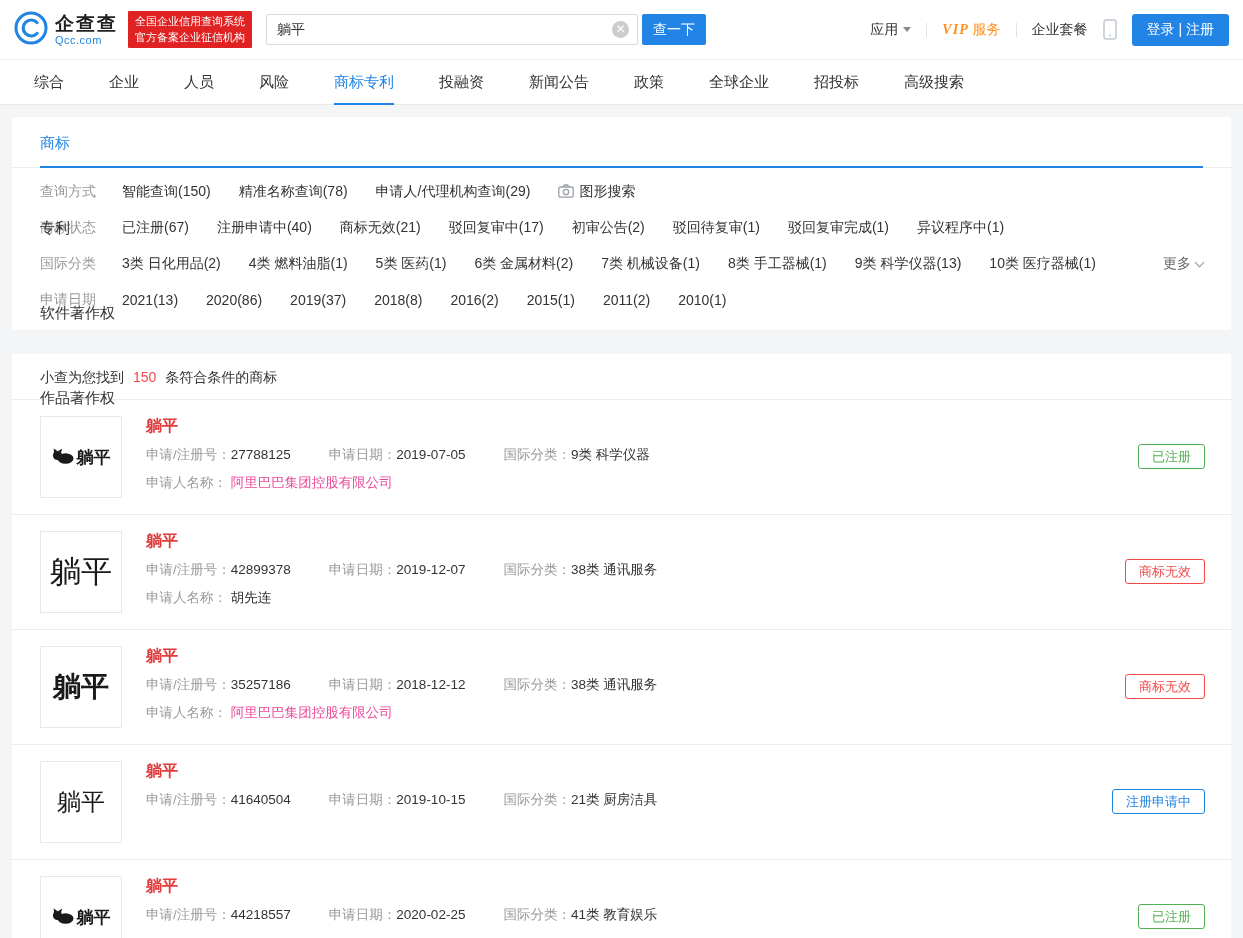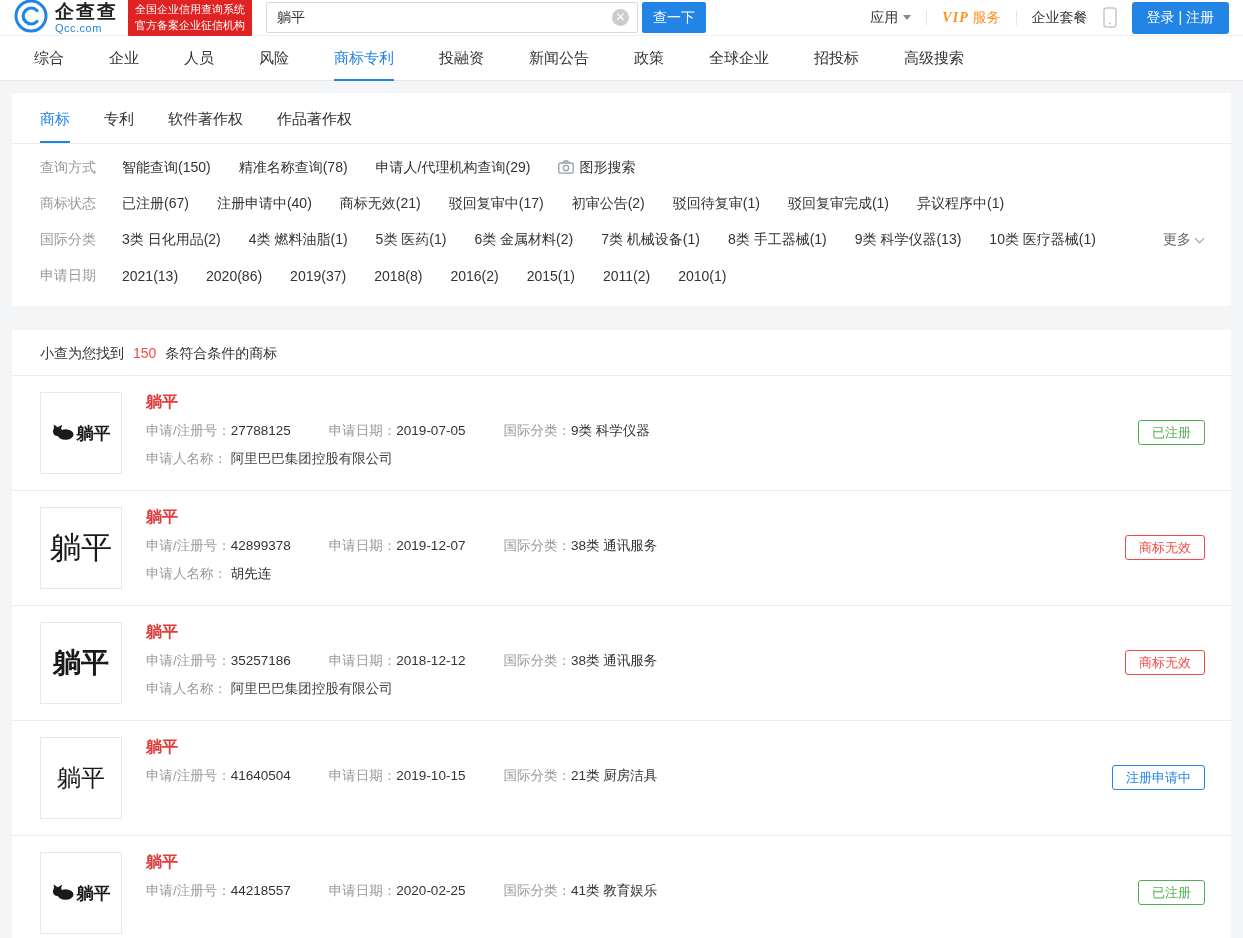--- a/index.html
+++ b/index.html
@@ -3,21 +3,21 @@
 <meta charset="utf-8">
 <style>
   * { margin:0; padding:0; box-sizing:border-box; }
   html,body { width:1243px; height:938px; overflow:hidden; }
   body {
     background:#f4f5f7;
     font-family:"Liberation Sans","DejaVu Sans",sans-serif;
     font-size:14px; color:#333;
   }
   
-  .topbar { height:36px; background:#fff; display:flex; align-items:center; padding:16px 14px; border-bottom:1px solid #f0f0f0; }
+  .topbar { height:60px; background:#fff; display:flex; align-items:center; padding:16px 14px; border-bottom:1px solid #f0f0f0; }
   .logo { display:flex; align-items:center; gap:7px; cursor:pointer; }
   .logo-texts { line-height:1; }
   .logo-name { font-size:19px; font-weight:bold; color:#222; letter-spacing:2px; }
   .logo-domain { font-size:11px; color:#2285e5; margin-top:2px; letter-spacing:.5px; }
   .cert-badge { background:#e12222; color:#fff; font-size:11px; line-height:1.45; padding:3px 7px; margin-left:10px; text-align:center; border-radius:1px; }
   .search-area { display:flex; align-items:center; margin-left:14px; }
   .search-wrap { position:relative; width:372px; }
   .search-wrap input { width:100%; height:31px; border:1px solid #d9d9d9; border-radius:2px; padding:0 32px 0 10px; font-size:14px; color:#333; outline:none; font-family:inherit; }
   .clear-icon { position:absolute; right:9px; top:7px; width:17px; height:17px; border-radius:50%; background:#ccc; color:#fff; font-size:12px; line-height:16px; text-align:center; cursor:pointer; }
   .search-btn { height:31px; width:64px; margin-left:4px; background:#2285e5; color:#fff; border:none; border-radius:2px; font-size:14px; cursor:pointer; font-family:inherit; }
@@ -31,21 +31,21 @@
   .pkg-link { cursor:pointer; color:#333; }
   .phone-wrap { display:flex; align-items:center; }
   .login-btn { background:#2285e5; color:#fff; height:32px; padding:0 15px; border:none; border-radius:3px; font-size:14px; cursor:pointer; font-family:inherit; }
   
   .mainnav { background:#fff; height:45px; display:flex; align-items:center; padding:0 34px; gap:45px; border-bottom:1px solid #e9e9e9; }
   .nav-item { font-size:15px; color:#333; height:45px; line-height:43px; cursor:pointer; white-space:nowrap; }
   .nav-item.active { color:#2285e5; border-bottom:2px solid #2285e5; }
   
   main { padding:12px; }
   .card { background:#fff; border-radius:2px; }
-  .subtabs { display:flex; gap:34px; padding:0 28px; height:51px; border-bottom:1px solid #ececec; }
+  .subtabs { display:flex; gap:34px; padding:0 28px; height:51px; border-bottom:1px solid #ececec;flex-direction:column; }
   .subtab { font-size:15px; line-height:51px; cursor:pointer; position:relative; color:#333; }
   .subtab.active { color:#2285e5; }
   .subtab.active::after { content:""; position:absolute; left:0; right:0; bottom:0; height:2px; background:#2285e5; }
   .filters { padding:6px 28px 12px; }
   .filter-row { display:flex; align-items:center; min-height:36px; }
   .filter-label { width:82px; color:#999; flex:none; }
   .filter-options { display:flex; gap:28px; align-items:center; flex:1; flex-wrap:nowrap; }
   .filter-option { color:#333; cursor:pointer; white-space:nowrap; display:flex; align-items:center; gap:5px; }
   .more-link { margin-left:auto; color:#666; display:flex; align-items:center; gap:5px; cursor:pointer; }
   .chev { width:7px; height:7px; border-right:1.5px solid #999; border-bottom:1.5px solid #999; transform:rotate(45deg); margin-top:-4px; }
@@ -58,21 +58,21 @@
   .thumb-cat-text { font-size:17px; font-weight:bold; }
   .thumb-2 .thumb-text { font-size:31px; font-weight:400; }
   .thumb-3 .thumb-text { font-size:28px; font-weight:bold; }
   .thumb-4 .thumb-text { font-size:24px; font-weight:400; font-family:"DejaVu Serif","Liberation Serif",serif; }
   .item-body { margin-left:24px; padding-top:1px; }
   .item-title { color:#e03c3c; font-size:16px; font-weight:bold; line-height:18px; margin-bottom:12px; cursor:pointer; }
   .item-fields { display:flex; gap:38px; line-height:16px; margin-bottom:12px; font-size:13.5px; }
   .applicant-line { line-height:16px; font-size:13.5px; }
   .flabel { color:#999; }
   .fvalue { color:#333; }
-  .fvalue.link { color:#404040; cursor:pointer; }
+  .fvalue.link { color:#ec4899; cursor:pointer; }
   .status-badge { position:absolute; right:26px; top:44px; font-size:13px; line-height:1; padding:5px 13px; border-radius:3px; border:1px solid; background:#fff; white-space:nowrap; }
   .badge-green { color:#52b053; border-color:#52b053; }
   .badge-red { color:#f04b49; border-color:#f04b49; }
   .badge-blue { color:#2285e5; border-color:#2285e5; }
 </style>
 </head>
 <body>
 
 <header class="topbar">
   <div class="logo">

